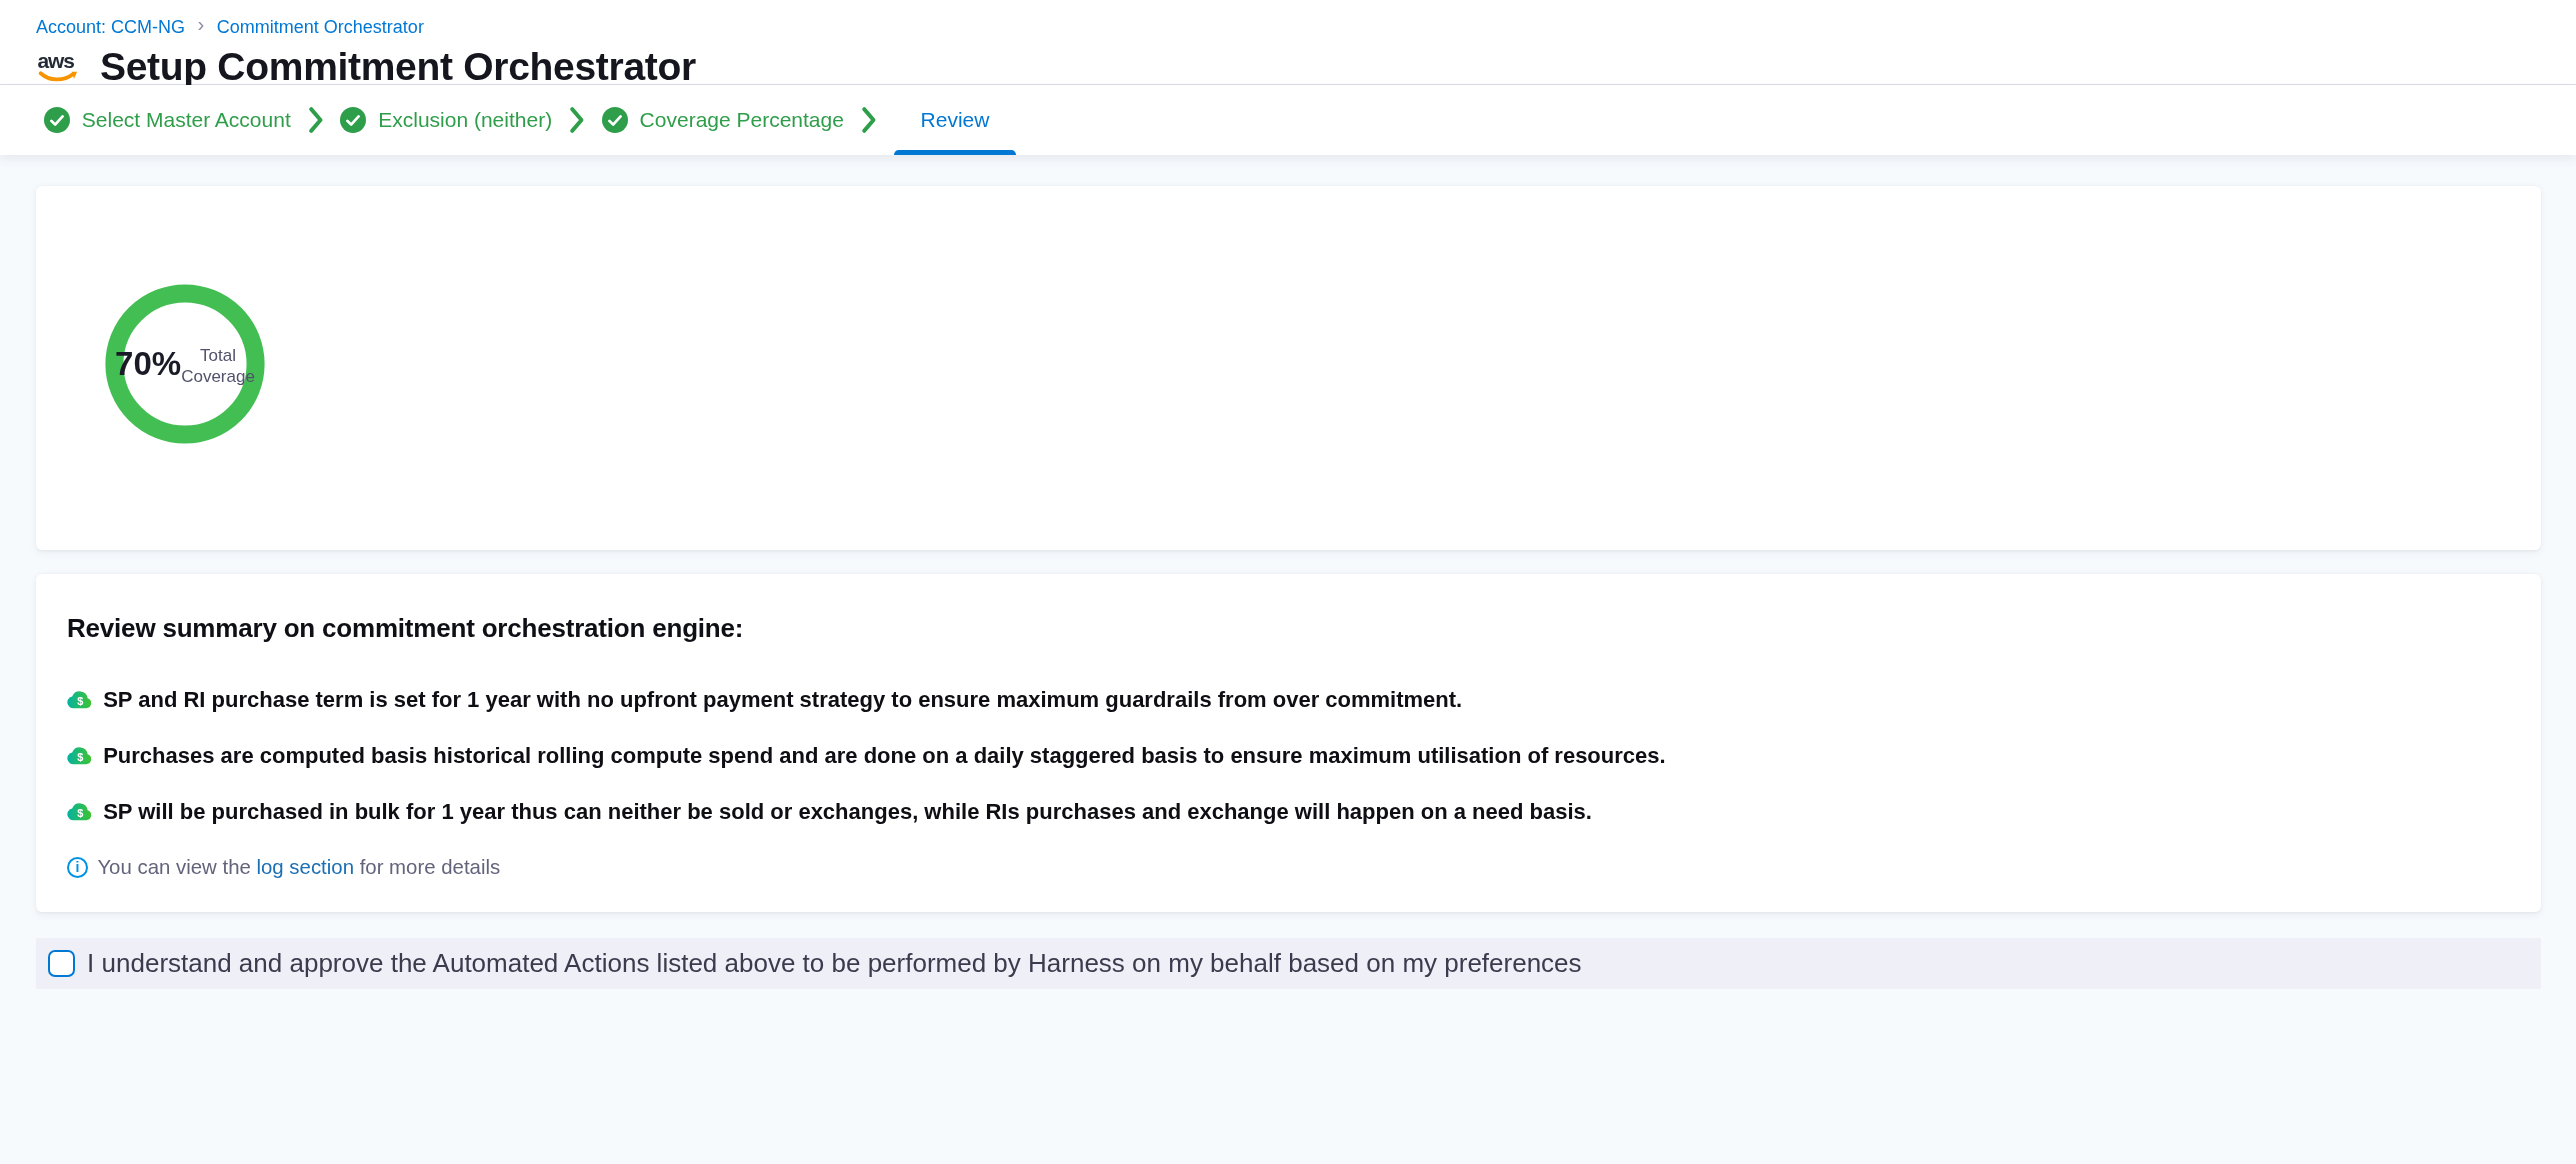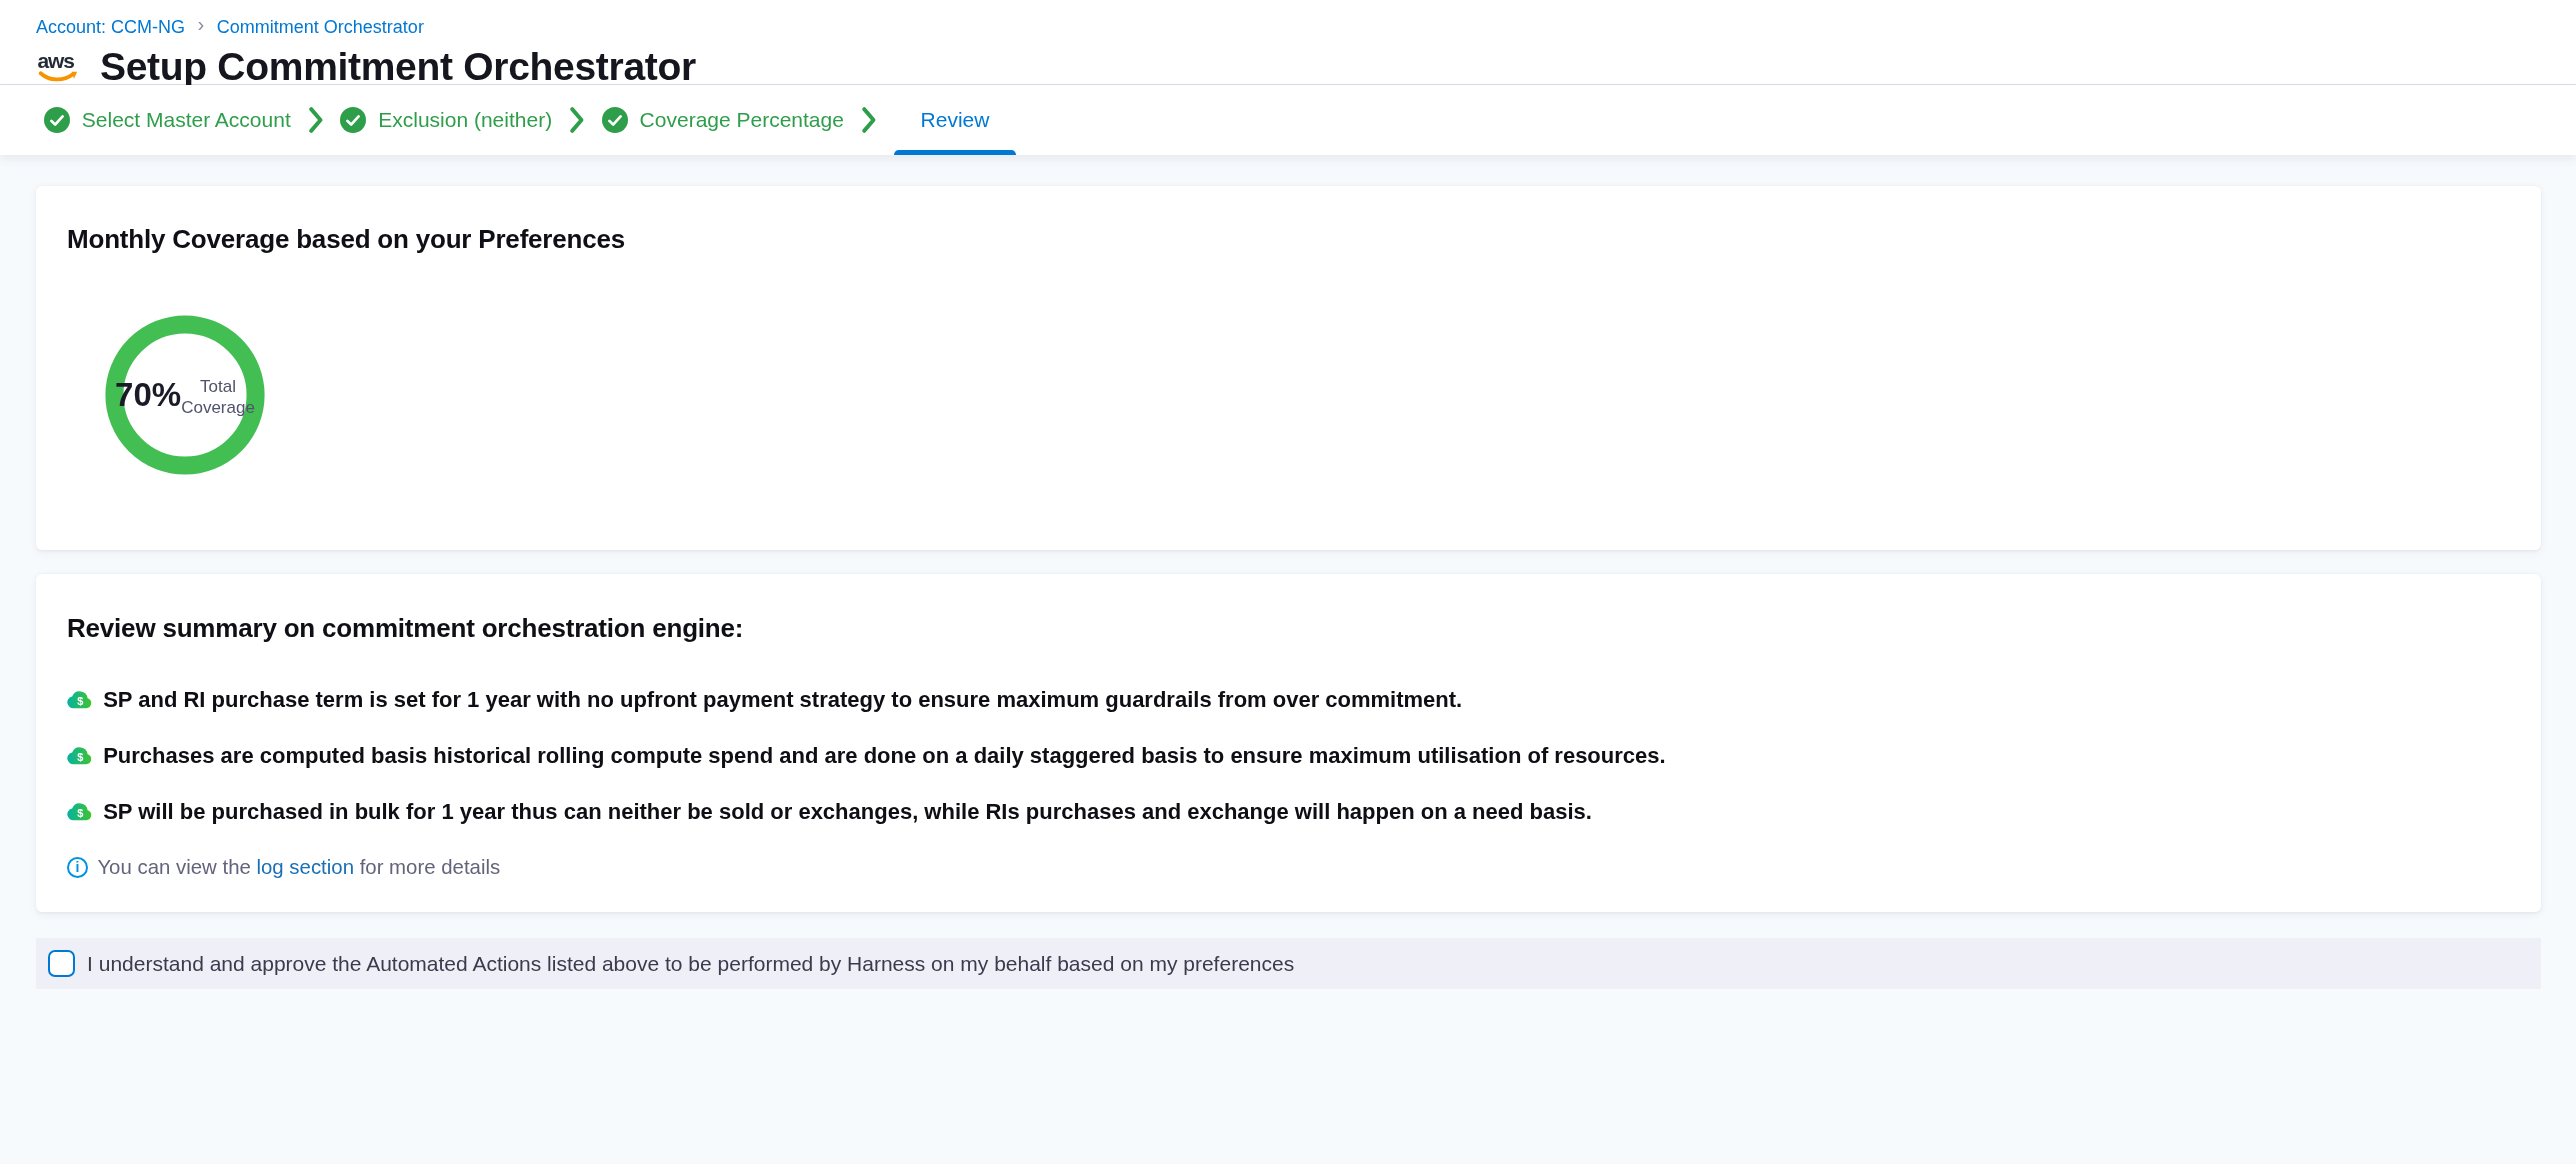--- a/index.html
+++ b/index.html
@@ -85,21 +85,21 @@
   
   .approval{
     margin-top:26px;height:51px;background:#efeff7;
     display:flex;align-items:center;gap:11.8px;padding-left:11.8px;
   }
   .checkbox{
     width:23.5px;height:23.5px;box-sizing:content-box;
     border:2.4px solid #0278d5;border-radius:7px;background:#fff;
     cursor:pointer;flex:0 0 auto;
   }
-  .approval-label{font-size:21px;color:#3a3b4d;text-align:center;}
+  .approval-label{font-size:26px;color:#3a3b4d;text-align:center;}
 </style>
 </head>
 <body>
 
 <svg width="0" height="0" style="position:absolute" aria-hidden="true">
   <defs>
     <linearGradient id="cloudGrad" x1="0" y1="0" x2="1" y2="0">
       <stop offset="0" stop-color="#05b2a2"></stop>
       <stop offset="1" stop-color="#3fc32f"></stop>
     </linearGradient>
@@ -165,21 +165,20 @@
       </svg>
   </span>
   <div class="tab-active">
     <span class="tab-label">Review</span>
   </div>
 </div>
 
 <main class="content">
 
   <section class="card card-coverage">
-    <h2>Monthly Coverage based on your Preferences</h2>
     <div class="donut-wrap">
       <svg width="160" height="160" viewBox="0 0 204 204">
         <circle cx="102" cy="102" r="90" fill="none" stroke="#42be53" stroke-width="23"></circle>
       </svg>
       <div class="donut-center">
         <div class="donut-value">70%</div>
         <div class="donut-sub">
           <div>Total</div>
           <div>Coverage</div>
         </div>

